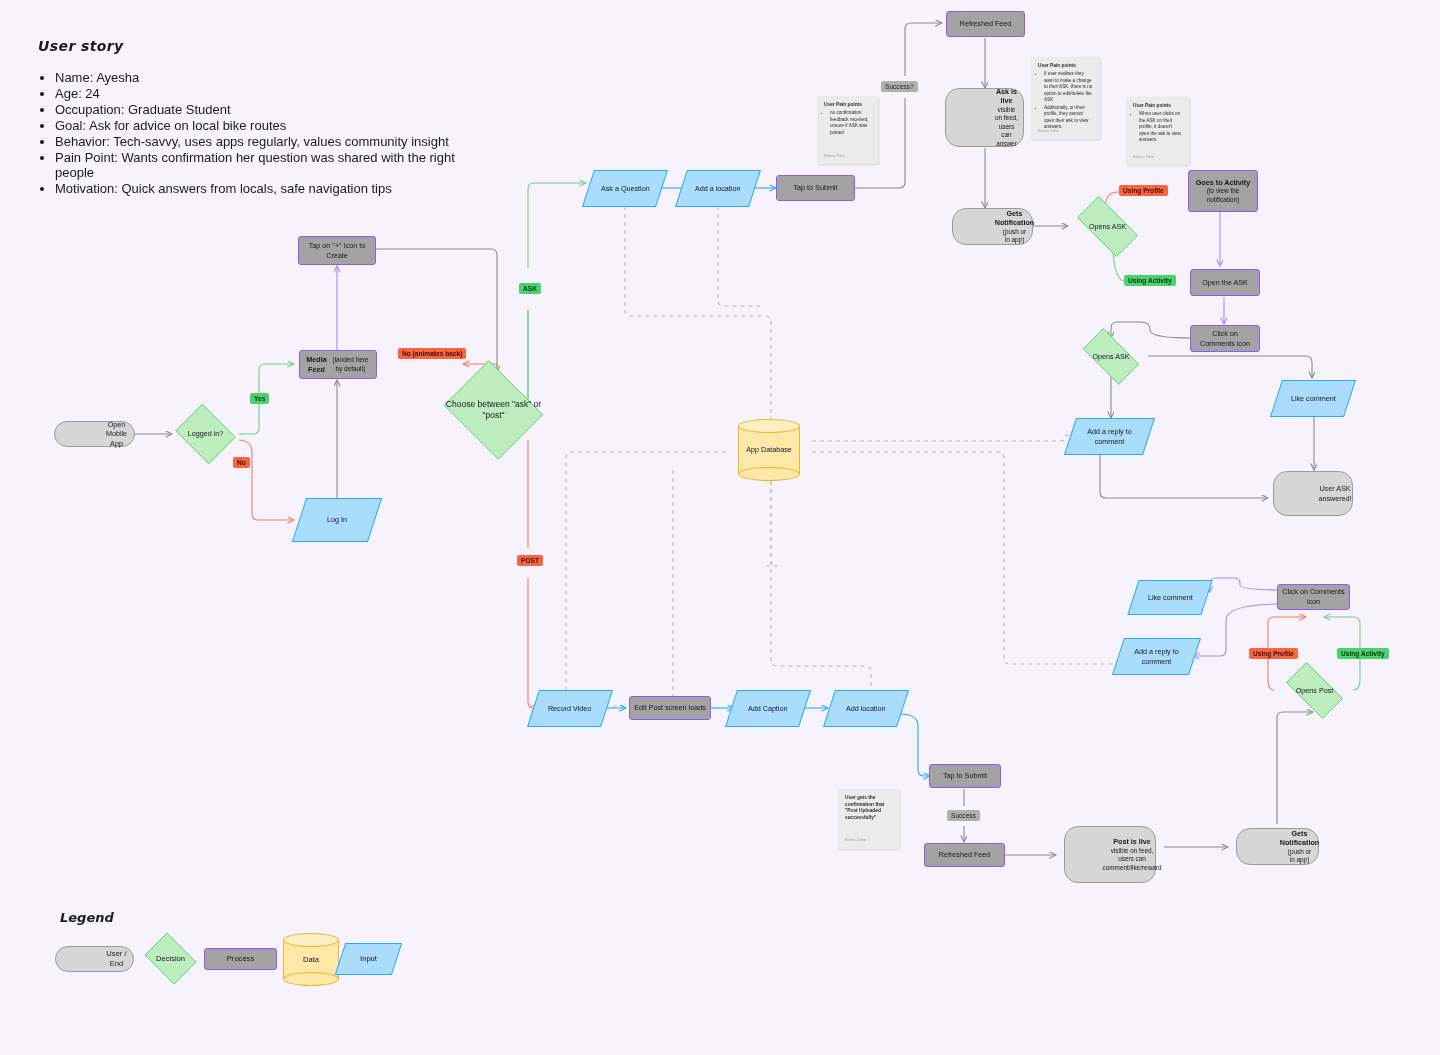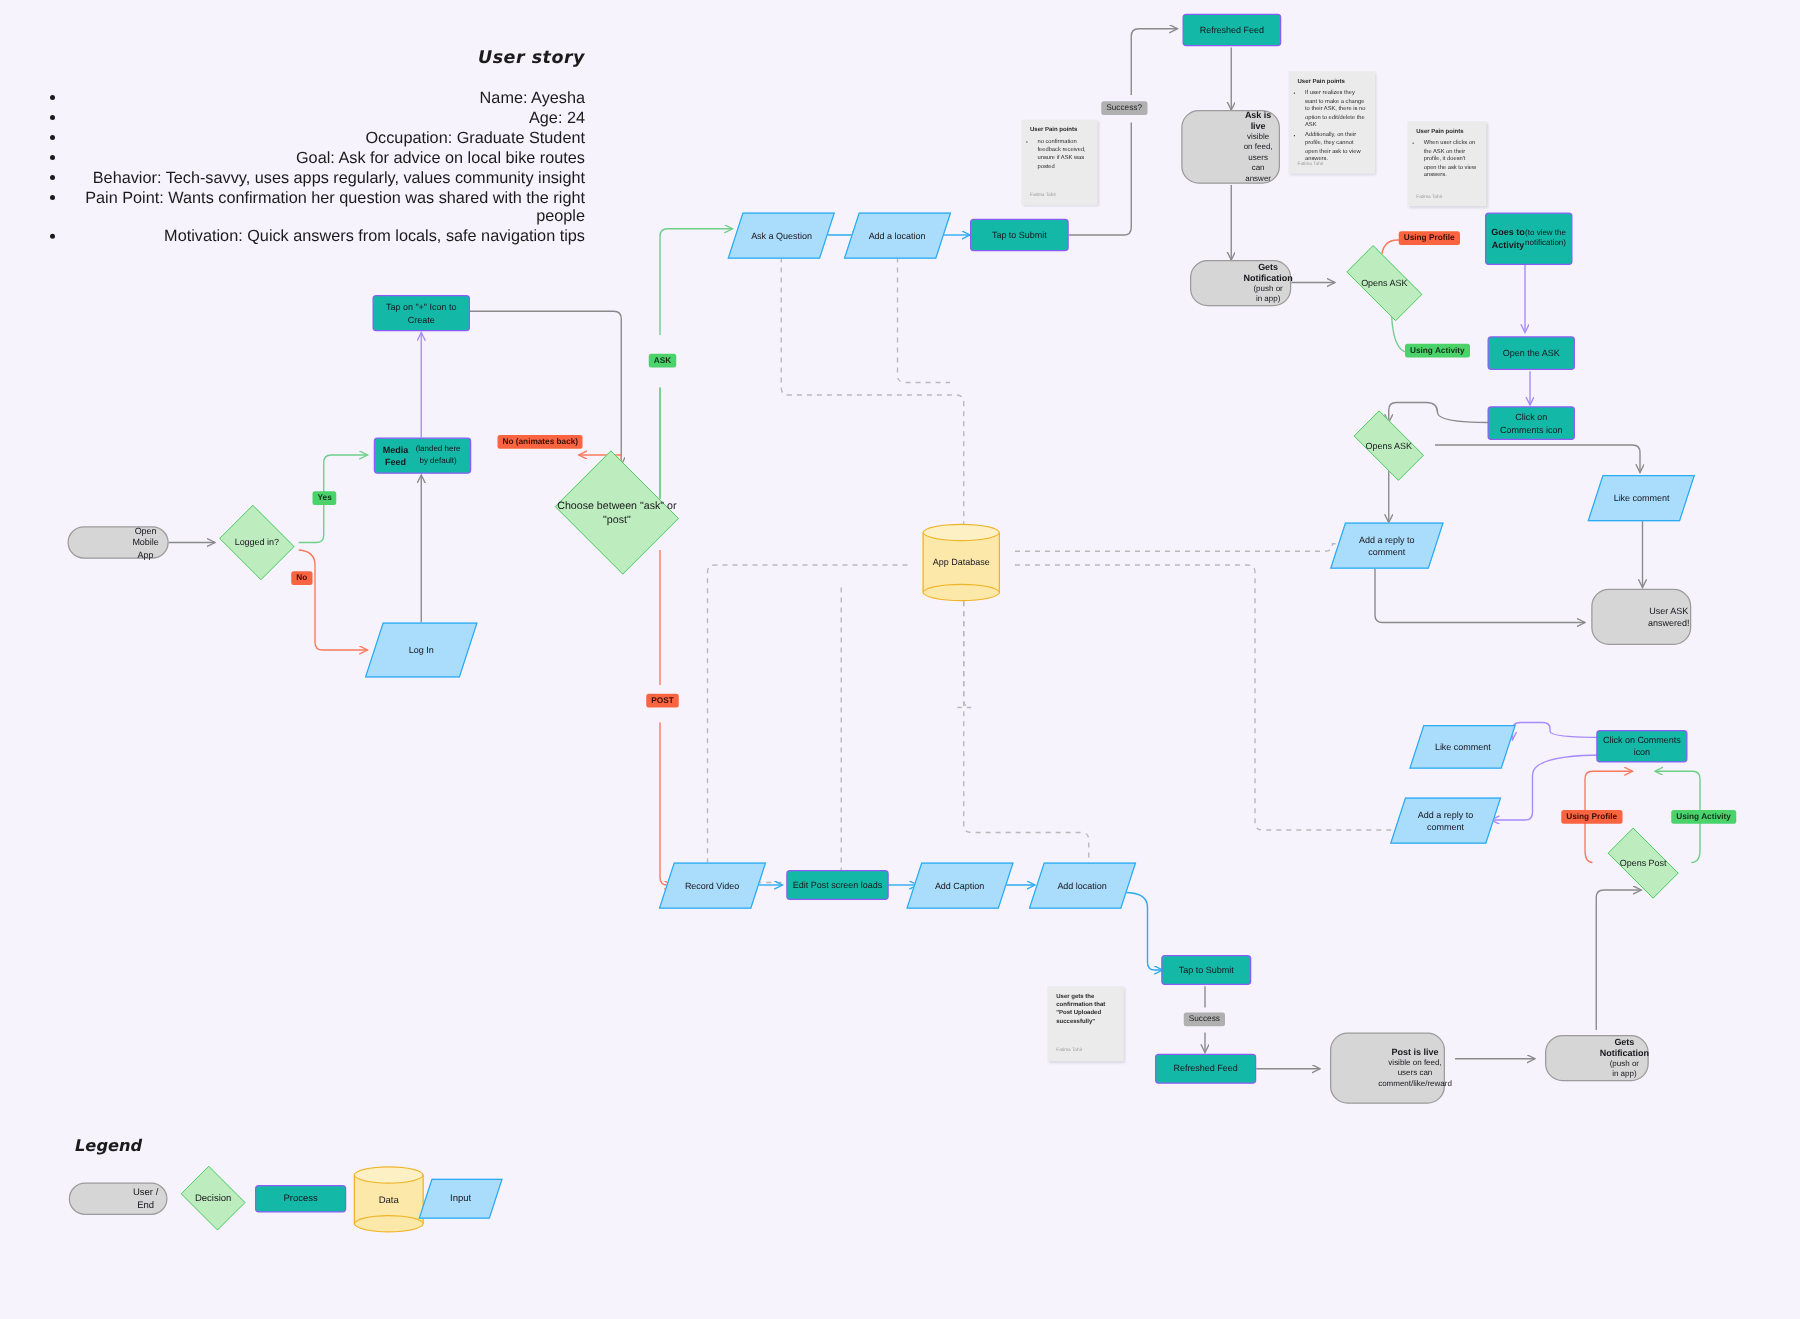--- a/index.html
+++ b/index.html
@@ -11,21 +11,21 @@
   }
   #canvas {
     position: relative;
     width: 1440px; height: 1055px;
     background: #f6f3fd;
     overflow: hidden;
   }
   #edges { position: absolute; left: 0; top: 0; width: 1440px; height: 1055px; pointer-events: none; }
 
   
-  .story { position: absolute; left: 38px; top: 38px; width: 430px; text-align: right; }
+  .story { position: absolute; left: 38px; top: 38px; width: 430px; }
   .story-title {
     font-family: "DejaVu Sans", sans-serif;
     font-size: 14px; font-style: italic; font-weight: 700;
     color: #1b1b1b; letter-spacing: .4px;
   }
   .story ul { margin-top: 16px; padding-left: 17px; }
   .story li { font-size: 13px; color: #1b1b1b; line-height: 15.4px; margin-bottom: 0.5px; }
 
   
   .legend-title {
@@ -49,21 +49,21 @@
   .n-term {
     background: #d6d6d6; border: 1.1px solid #9b9b9b;
     border-radius: 14px;
     padding-left: 48px;
   }
   .n-term.stacked::before {
     content: ""; position: absolute; left: 5px; top: 5px; right: -5px; bottom: -5px;
     background: #d6d6d6; border: 1.1px solid #9b9b9b; border-radius: 14px; z-index: -1;
   }
   
-  .n-proc { background: #14b8a6; border: 1.3px solid #8b5cf6; border-radius: 3px; }
+  .n-proc { background: #a3a3a3; border: 1.3px solid #8b5cf6; border-radius: 3px; }
   .n-proc.stacked::before {
     content: ""; position: absolute; left: 5px; top: 5px; right: -5px; bottom: -5px;
     background: #ddd0fb; border: 1.3px solid #8b5cf6; border-radius: 3px; z-index: -1;
   }
   
   .n-input {
     background: #aadcfb; border: 1.3px solid #29abf2;
     transform: skewX(-18deg);
   }
   .n-input > span { display: block; transform: skewX(18deg); }
@@ -286,21 +286,21 @@
     <span class="sub">visible on feed, users can answer</span>
   </div>
   <div class="node n-term" style="left:952px;top:208px;width:81px;height:37px;flex-direction:column;">
     <span class="ttl">Gets Notification</span>
     <span class="sub">(push or in app)</span>
   </div>
   <div class="node n-dec" style="left:1068px;top:205px;width:79px;height:43px;">
     <div class="dshape"></div>
     <span>Opens ASK</span>
   </div>
-  <div class="node n-proc" style="left:1188px;top:170px;width:70px;height:42px;flex-direction:row;">
+  <div class="node n-proc" style="left:1188px;top:170px;width:70px;height:42px;flex-direction:column;">
     <span class="ttl">Goes to Activity</span>
     <span class="sub">(to view  the notification)</span>
   </div>
   <div class="node n-proc" style="left:1190px;top:269px;width:70px;height:27px;">
     <span>Open the ASK</span>
   </div>
   <div class="node n-proc" style="left:1190px;top:325px;width:70px;height:27px;">
     <span>Click on Comments icon</span>
   </div>
   <div class="node n-dec" style="left:1075px;top:336px;width:72px;height:41px;">

